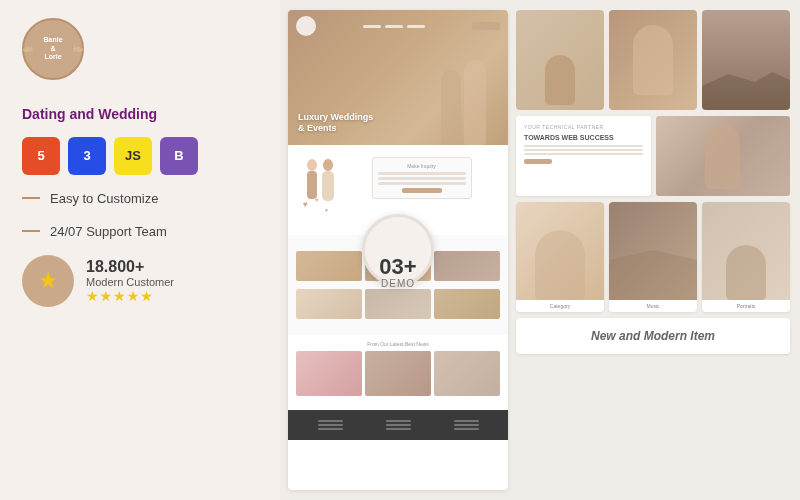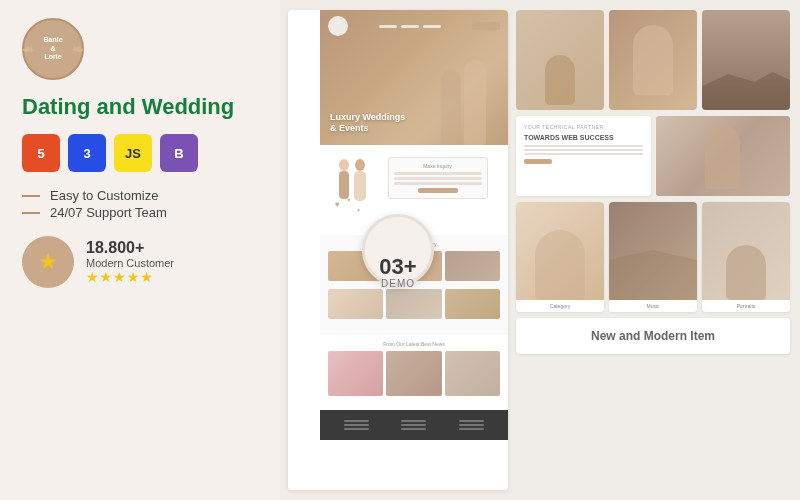--- a/index.html
+++ b/index.html
@@ -53,24 +53,25 @@
     .logo-badge .laurel-left,
     .logo-badge .laurel-right {
       position: absolute;
       font-size: 14px;
       color: #d4b896;
     }
     .logo-badge .laurel-left { left: -2px; top: 50%; transform: translateY(-50%) scaleX(-1); }
     .logo-badge .laurel-right { right: -2px; top: 50%; transform: translateY(-50%); }
 
     .title-section h1 {
-      font-size: 22px;
+      font-size: 14px;
       font-weight: 700;
-      color: #15803d;
+      color: #701a75;
       line-height: 1.2;
+      margin-top: 12px;
     }
     .title-section h2 {
       font-size: 20px;
       font-weight: 400;
       color: #3a3a3a;
       line-height: 1.3;
     }
 
     .tech-icons {
       display: flex;
@@ -88,21 +89,21 @@
       font-size: 13px;
     }
     .tech-icon.html { background: #e44d26; color: #fff; }
     .tech-icon.css { background: #264de4; color: #fff; }
     .tech-icon.js { background: #f7df1e; color: #333; }
     .tech-icon.bs { background: #7952b3; color: #fff; }
 
     .features {
       display: flex;
       flex-direction: column;
-      gap: 2px;
+      gap: 18px;
       margin: 2px 0;
     }
     .feature-item {
       display: flex;
       align-items: center;
       gap: 10px;
       font-size: 13px;
       color: #444;
     }
     .feature-dash {
@@ -204,21 +205,20 @@
       color: #777;
       letter-spacing: 1px;
     }
 
     .preview-card {
       background: #fff;
       border-radius: 4px;
       overflow: hidden;
       box-shadow: 0 1px 4px rgba(0,0,0,0.1);
       flex: 1;
-      padding-left: 32px;
     }
 
     .preview-top {
       height: 135px;
       background: linear-gradient(135deg, #b8967a 0%, #c8a882 40%, #d4b896 70%, #c0a07a 100%);
       position: relative;
       overflow: hidden;
     }
 
     .preview-top-overlay {
@@ -470,20 +470,21 @@
       padding: 8px 10px;
       font-size: 12px;
       font-weight: 600;
       color: #666;
       box-shadow: 0 1px 3px rgba(0,0,0,0.1);
       text-align: center;
       height: 36px;
       display: flex;
       align-items: center;
       justify-content: center;
+      font-style: italic;
     }
 
     .preview-footer {
       height: 30px;
       background: #3a3a3a;
       display: flex;
       align-items: center;
       justify-content: space-around;
       padding: 0 8px;
     }

